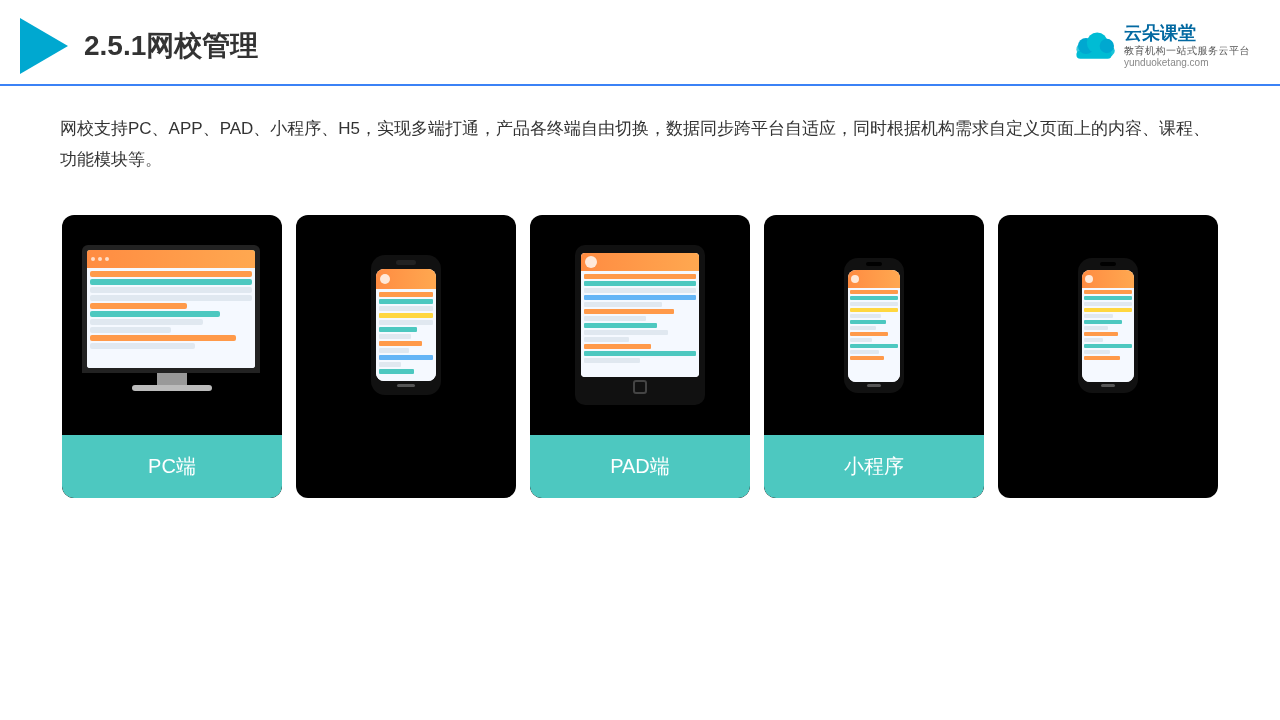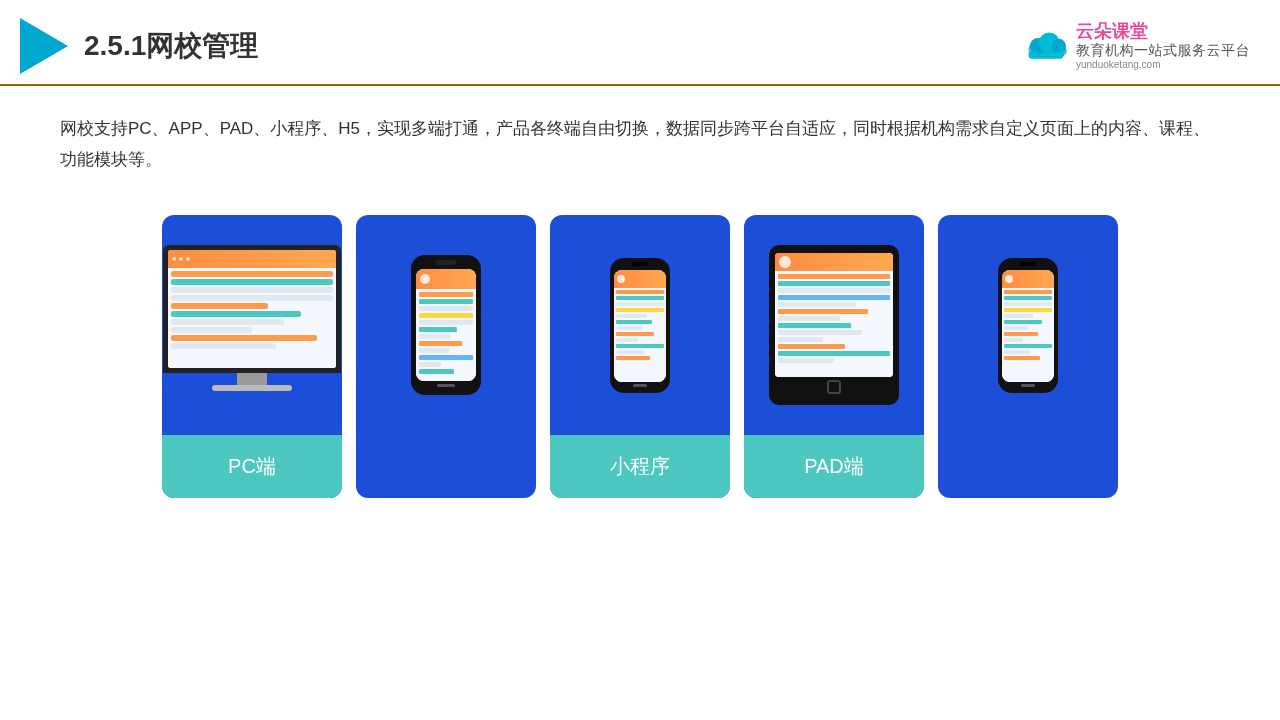--- a/index.html
+++ b/index.html
@@ -11,21 +11,21 @@
       overflow: hidden;
       position: relative;
     }
 
     
     .header {
       display: flex;
       align-items: center;
       justify-content: space-between;
       padding: 18px 30px 10px 20px;
-      border-bottom: 2px solid #a16207;
+      border-bottom: 2px solid #3b82f6;
     }
     .header-left {
       display: flex;
       align-items: center;
       gap: 16px;
     }
     .logo-triangle {
       width: 0;
       height: 0;
       border-top: 28px solid transparent;
@@ -52,25 +52,25 @@
       height: 36px;
     }
     .brand-text {
       display: flex;
       flex-direction: column;
       align-items: flex-start;
       line-height: 1.2;
     }
     .brand-name {
       font-size: 18px;
-      color: #ec4899;
+      color: #0369a1;
       font-weight: bold;
     }
     .brand-sub {
-      font-size: 14px;
+      font-size: 10px;
       color: #555;
       letter-spacing: 0.5px;
     }
     .brand-url {
       font-size: 10px;
       color: #888;
     }
 
     
     .description {
@@ -82,23 +82,23 @@
 
     
     .cards-container {
       display: flex;
       gap: 14px;
       padding: 30px 50px 20px 50px;
       justify-content: center;
     }
 
     .card {
-      background: #1d4ed8;
+      background: #000000;
       border-radius: 12px;
-      width: 180px;
+      width: 220px;
       display: flex;
       flex-direction: column;
       align-items: center;
       overflow: hidden;
       flex-shrink: 0;
     }
 
     .card-image-area {
       width: 100%;
       height: 220px;
@@ -456,49 +456,20 @@
             <div class="phone-row teal" style="width:65%"></div>
           </div>
         </div>
         <div class="phone-home"></div>
       </div>
     </div>
   </div>
 
   <div class="card">
     <div class="card-image-area">
-      <div class="miniphone-mockup">
-        <div class="miniphone-notch"></div>
-        <div class="miniphone-screen">
-          <div class="miniphone-header">
-            <div class="miniphone-hd"></div>
-          </div>
-          <div class="miniphone-body">
-            <div class="miniphone-row orange"></div>
-            <div class="miniphone-row teal"></div>
-            <div class="miniphone-row"></div>
-            <div class="miniphone-row yellow"></div>
-            <div class="miniphone-row" style="width:65%"></div>
-            <div class="miniphone-row teal" style="width:75%"></div>
-            <div class="miniphone-row" style="width:55%"></div>
-            <div class="miniphone-row orange" style="width:80%"></div>
-            <div class="miniphone-row" style="width:45%"></div>
-            <div class="miniphone-row teal"></div>
-            <div class="miniphone-row" style="width:60%"></div>
-            <div class="miniphone-row orange" style="width:70%"></div>
-          </div>
-        </div>
-        <div class="miniphone-home"></div>
-      </div>
-    </div>
-    <div class="card-label">小程序</div>
-  </div>
-
-  <div class="card">
-    <div class="card-image-area">
       <div class="tablet-mockup">
         <div class="tablet-screen">
           <div class="tablet-screen-header">
             <div style="width:12px;height:12px;border-radius:50%;background:#fff;opacity:0.8;"></div>
           </div>
           <div class="tablet-screen-body">
             <div class="tablet-row orange"></div>
             <div class="tablet-row teal"></div>
             <div class="tablet-row"></div>
             <div class="tablet-row blue"></div>
@@ -525,20 +496,49 @@
         <div class="miniphone-notch"></div>
         <div class="miniphone-screen">
           <div class="miniphone-header">
             <div class="miniphone-hd"></div>
           </div>
           <div class="miniphone-body">
             <div class="miniphone-row orange"></div>
             <div class="miniphone-row teal"></div>
             <div class="miniphone-row"></div>
             <div class="miniphone-row yellow"></div>
+            <div class="miniphone-row" style="width:65%"></div>
+            <div class="miniphone-row teal" style="width:75%"></div>
+            <div class="miniphone-row" style="width:55%"></div>
+            <div class="miniphone-row orange" style="width:80%"></div>
+            <div class="miniphone-row" style="width:45%"></div>
+            <div class="miniphone-row teal"></div>
+            <div class="miniphone-row" style="width:60%"></div>
+            <div class="miniphone-row orange" style="width:70%"></div>
+          </div>
+        </div>
+        <div class="miniphone-home"></div>
+      </div>
+    </div>
+    <div class="card-label">小程序</div>
+  </div>
+
+  <div class="card">
+    <div class="card-image-area">
+      <div class="miniphone-mockup">
+        <div class="miniphone-notch"></div>
+        <div class="miniphone-screen">
+          <div class="miniphone-header">
+            <div class="miniphone-hd"></div>
+          </div>
+          <div class="miniphone-body">
+            <div class="miniphone-row orange"></div>
+            <div class="miniphone-row teal"></div>
+            <div class="miniphone-row"></div>
+            <div class="miniphone-row yellow"></div>
             <div class="miniphone-row" style="width:60%"></div>
             <div class="miniphone-row teal" style="width:80%"></div>
             <div class="miniphone-row" style="width:50%"></div>
             <div class="miniphone-row orange" style="width:70%"></div>
             <div class="miniphone-row" style="width:40%"></div>
             <div class="miniphone-row teal"></div>
             <div class="miniphone-row" style="width:55%"></div>
             <div class="miniphone-row orange" style="width:75%"></div>
           </div>
         </div>

